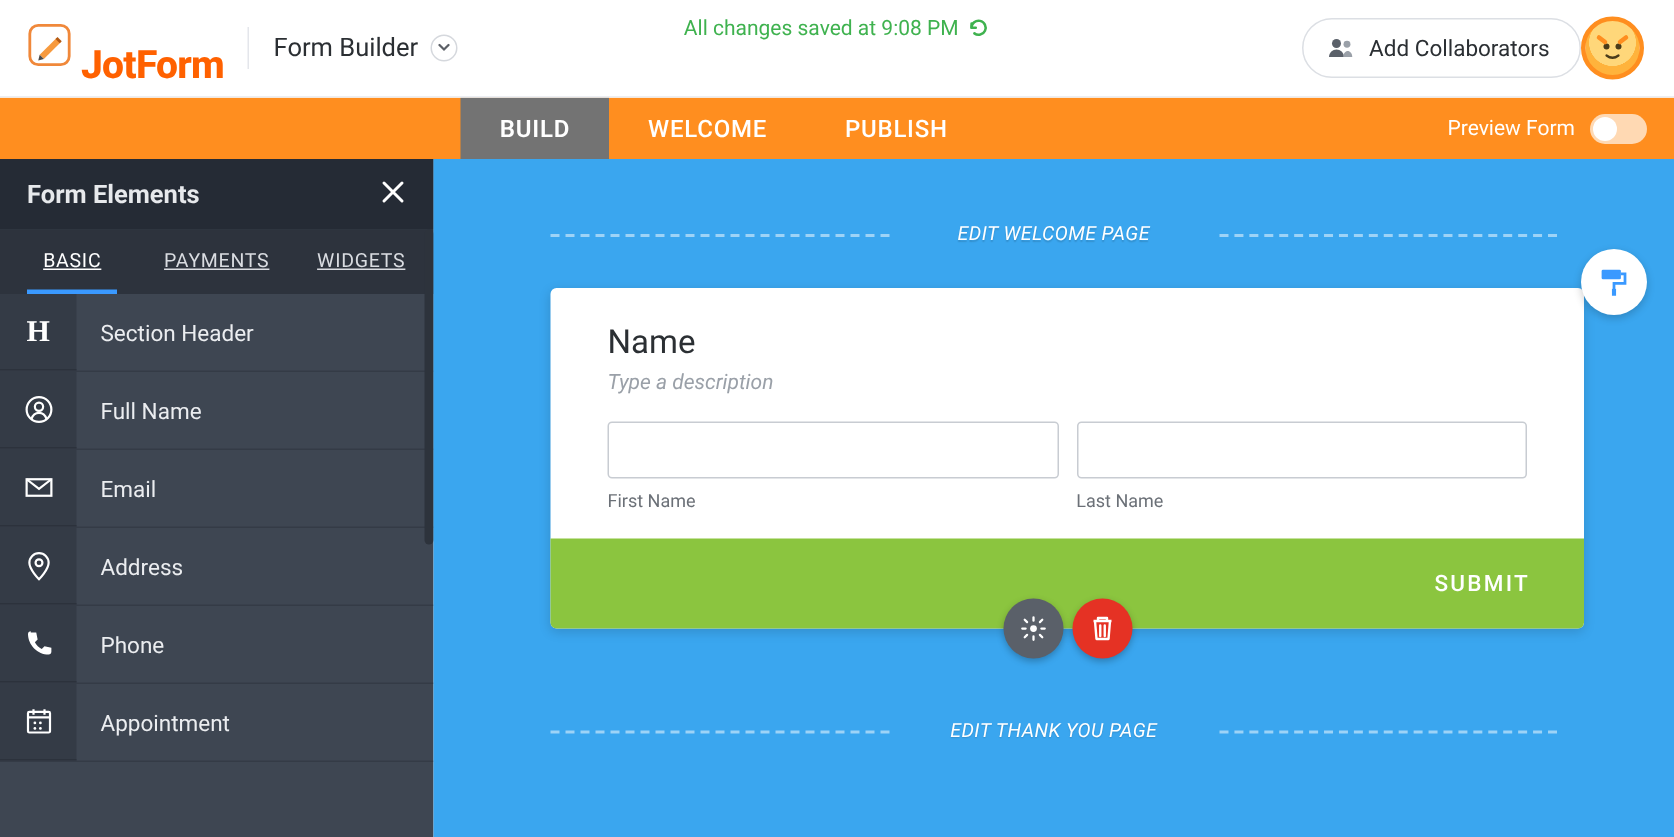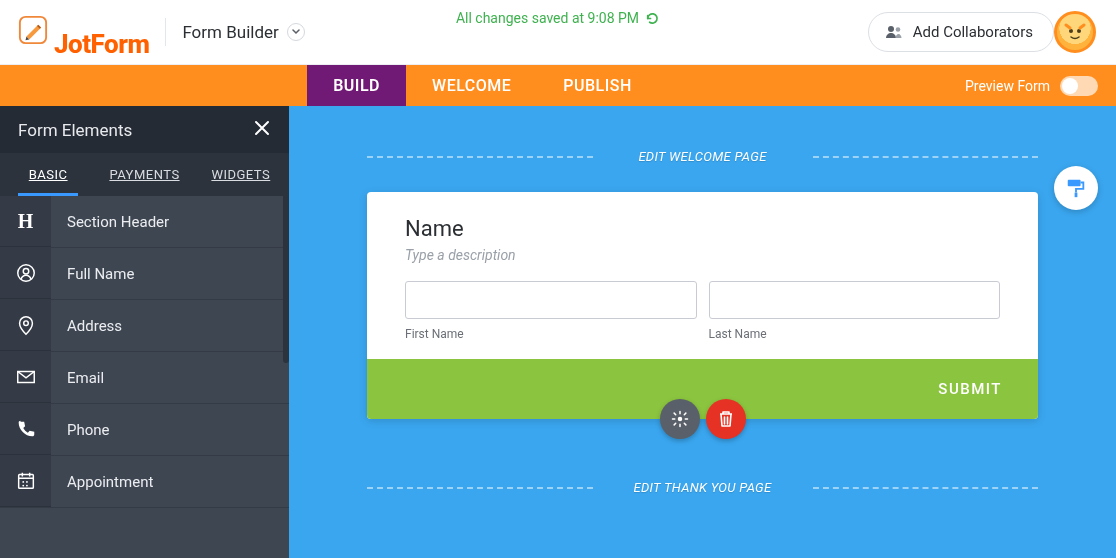--- a/index.html
+++ b/index.html
@@ -28,21 +28,21 @@
     width: 18px; height: 18px; border-radius: 50%;
     border: 1px solid #d5d8dd; display: inline-flex; align-items: center; justify-content: center;
     margin-left: 8px; color: #5b5f66;
   }
 
   .header-center {
     position: absolute; left: 50%; transform: translateX(-50%);
     top: 8px; text-align: center;
   }
   .form-title { font-size: 19px; font-weight: 600; color: #2b2f33; }
-  .save-status { font-size: 14px; color: #3fb24f; display: inline-flex; align-items: center; gap: 6px; margin-top:2px;}
+  .save-status { font-size: 14px; color: #3fb24f; display: inline-flex; gap: 6px; margin-top:2px;}
   .undo-icon { width: 15px; height: 15px; }
 
   .header-right { margin-left: auto; display: flex; align-items: center; }
   .collab-btn {
     border: 1px solid #dcdfe4; border-radius: 22px;
     height: 40px; padding: 0 20px 0 16px; display: inline-flex; align-items: center; gap: 10px;
     background: #fff; color: #2b2f33; font-size: 15px; cursor: pointer;
   }
   .avatar {
     width: 42px; height: 42px; border-radius: 50%;
@@ -56,42 +56,42 @@
     height: 41px;
     background: #ff8e1f;
     display: flex; align-items: stretch;
     padding-right: 18px;
   }
   .tabbar-center { margin: 0 auto; display: flex; }
   .main-tab {
     padding: 0 26px; color: #fff; font-size: 16px; font-weight: 500;
     display: flex; align-items: center; cursor: pointer; letter-spacing: 0.5px;
   }
-  .main-tab.active { background: #701a75; font-weight: 600; }
+  .main-tab.active { background: #737373; font-weight: 600; }
   .preview-wrap { display: flex; align-items: center; gap: 10px; color: #fff; font-size: 14px; }
   .toggle {
     width: 38px; height: 20px; border-radius: 20px; background: #ffd9b3;
     position: relative;
   }
   .toggle::after {
     content: ""; position: absolute; left: 2px; top: 2px;
     width: 16px; height: 16px; border-radius: 50%; background: #fff;
   }
 
   
   .main { display: flex; height: 452px; }
 
   
   .sidebar { width: 289px; background: #3e4652; color: #fff; display: flex; flex-direction: column; position:relative;}
   .side-scroll { position:absolute; right:0; top:47px; width:6px; height:210px; background:#2d333c; border-radius:3px;}
   .side-header {
     height: 47px; background: #252b35; display: flex; align-items: center;
     padding: 0 18px; justify-content: space-between;
   }
-  .side-title { font-size: 17px; font-weight: 400; color:#e7e9ec;}
+  .side-title { font-size: 17px; font-weight: 700; color:#e7e9ec;}
   .close-x { color: #fff; cursor: pointer; }
   .side-tabs {
     height: 43px; background: #2d333d; display: flex;
   }
   .side-tab {
     flex: 1; display: flex; align-items: center; justify-content: center;
     font-size: 13px; letter-spacing: 0.5px; color: #d9dce1; cursor: pointer;
     position: relative;
     text-decoration: underline;
   }
@@ -122,21 +122,21 @@
   }
   .dash-row::before, .dash-row::after {
     content: ""; position: absolute; top: 50%;
     border-top: 2px dashed rgba(255,255,255,0.5);
     width: calc(50% - 110px);
   }
   .dash-row::before { left: 0; }
   .dash-row::after { right: 0; }
 
   .form-card {
-    margin: 18px 78px 0 78px;
+    margin: 18px 60px 0 78px;
     background: #fff; border-radius: 4px;
     box-shadow: 0 2px 8px rgba(0,0,0,0.15);
     overflow: visible; position: relative;
   }
   .card-pad { padding: 24px 38px 18px 38px; }
   .field-title { font-size: 22px; color: #2b2f33; font-weight: 400; }
   .field-desc { font-size: 14px; color: #9aa0a8; font-style: italic; margin-top: 6px; }
   .name-grid { display: flex; gap: 12px; margin-top: 18px; }
   .name-col { flex: 1; }
   .txt-input {
@@ -268,34 +268,34 @@
               <circle cx="12" cy="12" r="9"></circle>
               <circle cx="12" cy="10" r="3"></circle>
               <path d="M6.5 19c1-3 3-4.5 5.5-4.5s4.5 1.5 5.5 4.5"></path>
             </svg>
           </div>
         <div class="el-label-cell">Full Name</div>
       </div>
       <div class="el-row">
         <div class="el-icon-cell">
             <svg class="el-svg" viewBox="0 0 24 24">
+              <rect x="3" y="6" width="18" height="12"></rect>
+              <path d="M3 6l9 7 9-7"></path>
+            </svg>
+          </div>
+        <div class="el-label-cell">Email</div>
+      </div>
+      <div class="el-row">
+        <div class="el-icon-cell">
+            <svg class="el-svg" viewBox="0 0 24 24">
               <path d="M12 22s7-7 7-12a7 7 0 10-14 0c0 5 7 12 7 12z"></path>
               <circle cx="12" cy="10" r="2.5"></circle>
             </svg>
           </div>
         <div class="el-label-cell">Address</div>
-      </div>
-      <div class="el-row">
-        <div class="el-icon-cell">
-            <svg class="el-svg" viewBox="0 0 24 24">
-              <rect x="3" y="6" width="18" height="12"></rect>
-              <path d="M3 6l9 7 9-7"></path>
-            </svg>
-          </div>
-        <div class="el-label-cell">Email</div>
       </div>
       <div class="el-row">
         <div class="el-icon-cell">
             <svg class="el-svg" viewBox="0 0 24 24" style="fill:#fff;stroke:none;">
               <path d="M6 3c-1 0-2 .8-2 2 0 8 7 15 15 15 1.2 0 2-1 2-2v-3l-5-1-2 2c-2-1-4-3-5-5l2-2-1-5H6z"></path>
             </svg>
           </div>
         <div class="el-label-cell">Phone</div>
       </div>
       <div class="el-row">

